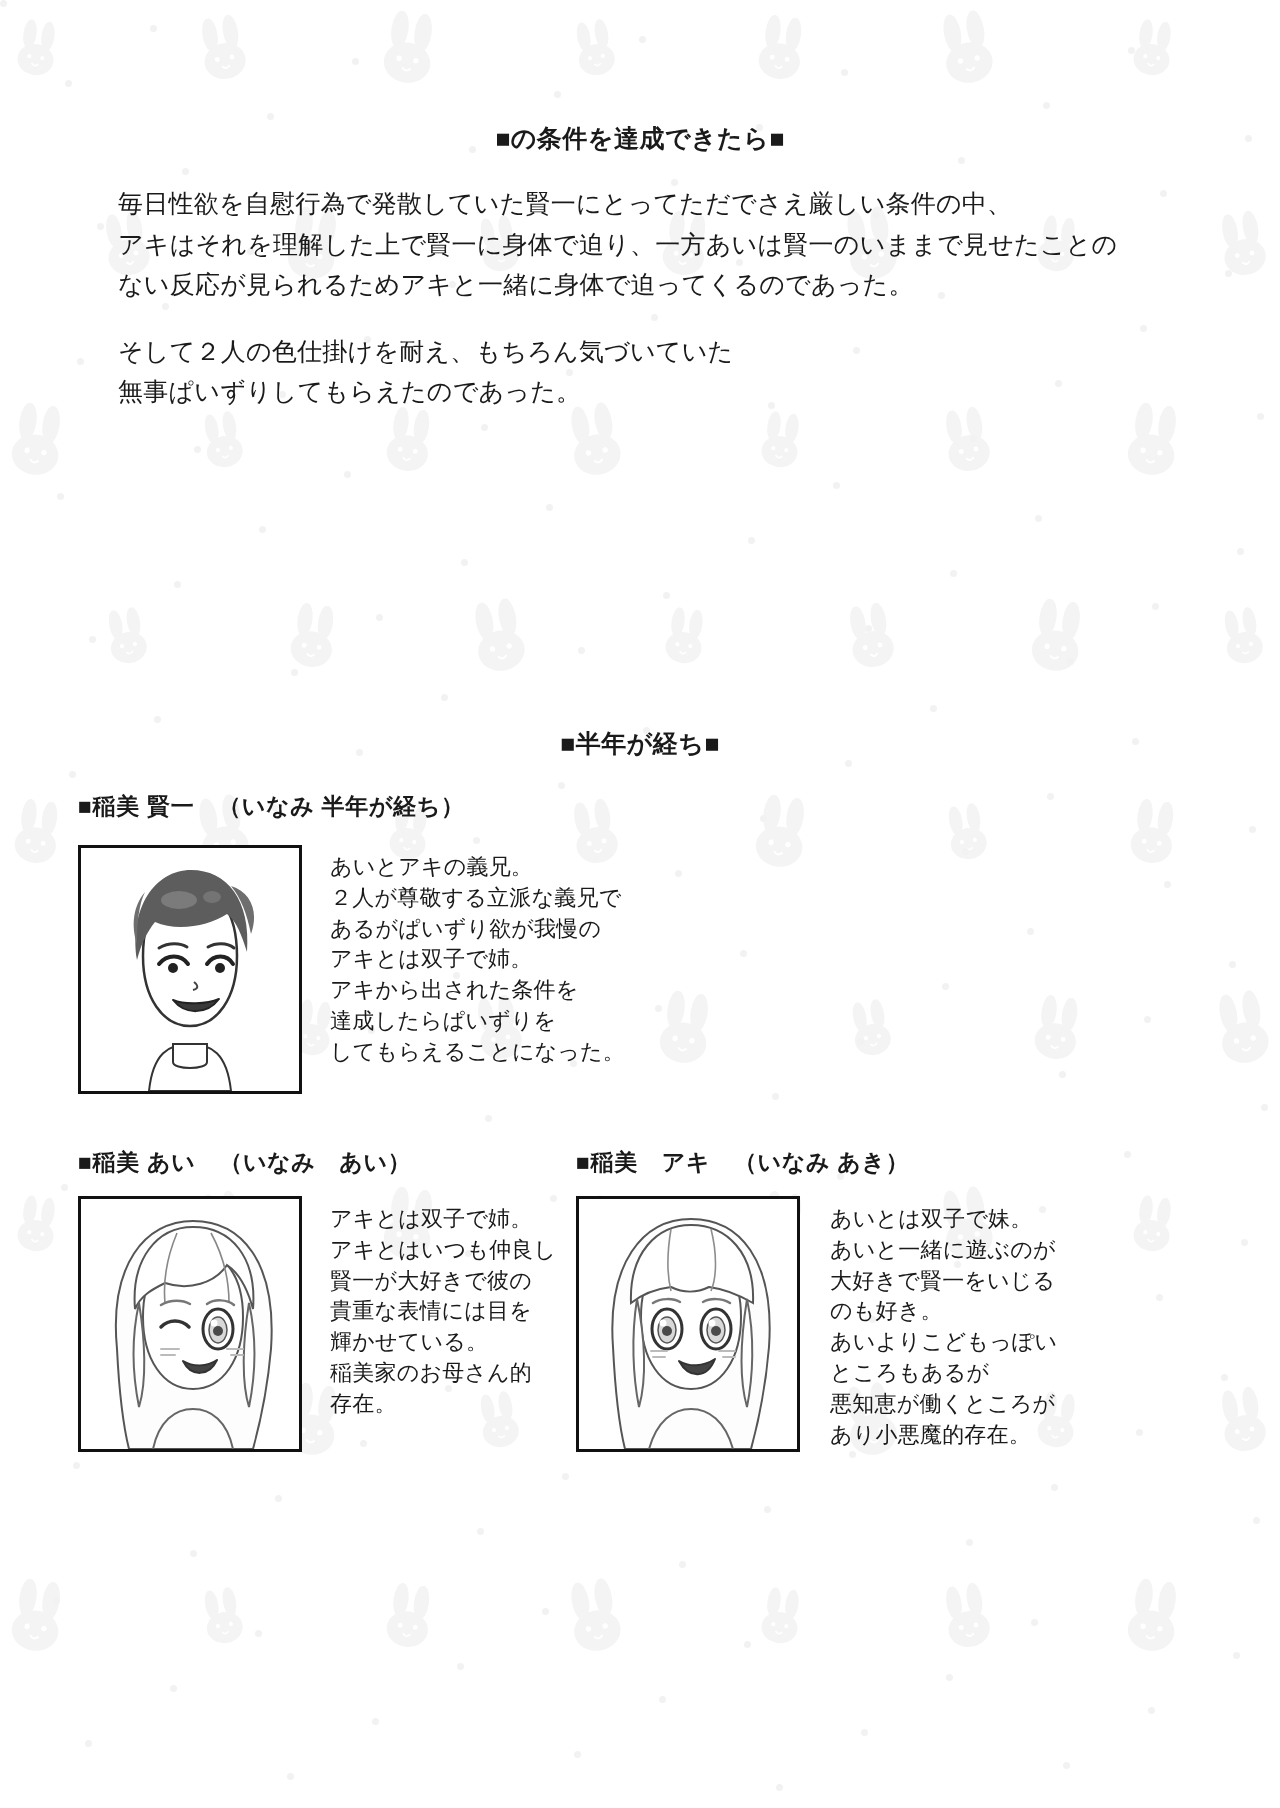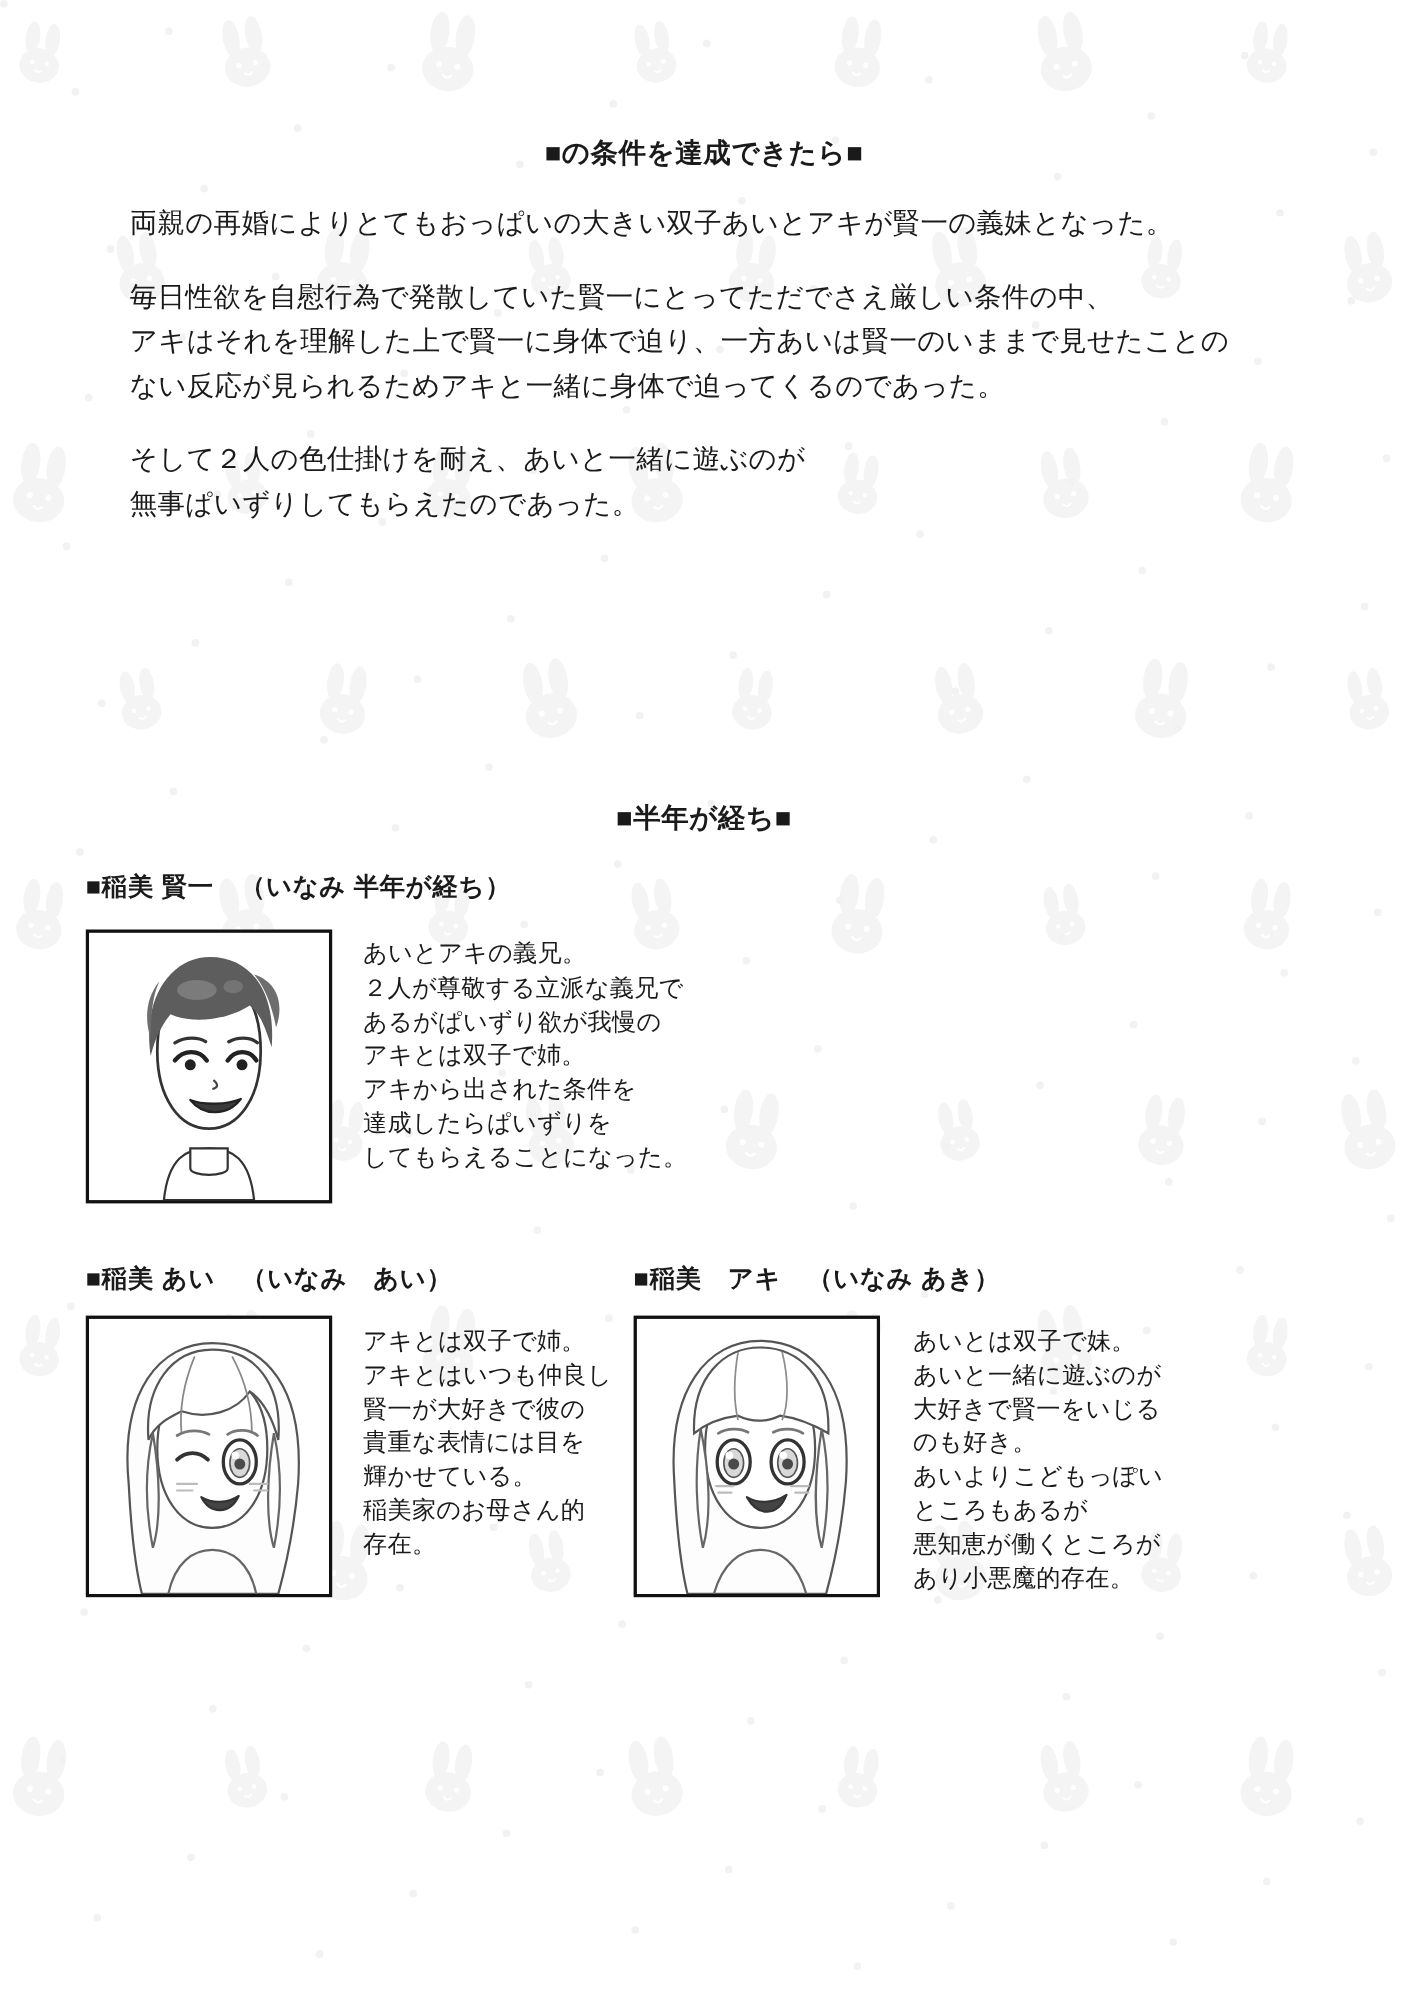--- a/index.html
+++ b/index.html
@@ -1143,25 +1143,24 @@
       <div class="dot" style="left: 344px; top: 471px;"></div>
       <div class="dot" style="left: 441px; top: 694px;"></div>
       <div class="dot" style="left: 538px; top: 917px;"></div>
     </div>
 
   <div class="content">
 
     <div class="section-title" id="synopsis-title">■の条件を達成できたら■</div>
 
     <div class="synopsis">
-      <p class="para">両親の再婚によりとてもおっぱいの大きい双子あいとアキが賢一の義妹となった。</p>
       <p class="para">毎日性欲を自慰行為で発散していた賢一にとってただでさえ厳しい条件の中、
 アキはそれを理解した上で賢一に身体で迫り、一方あいは賢一のいままで見せたことの
 ない反応が見られるためアキと一緒に身体で迫ってくるのであった。</p>
-      <p class="para">そして２人の色仕掛けを耐え、あいと一緒に遊ぶのが
+      <p class="para">そして２人の色仕掛けを耐え、もちろん気づいていた
 無事ぱいずりしてもらえたのであった。</p>
     </div>
 
     <div class="section-title" id="characters-title">■半年が経ち■</div>
 
     <div class="char-heading" id="ken-heading">■稲美 賢一　（いなみ 半年が経ち）</div>
 
     <div class="portrait" id="ken-portrait">
       <svg viewBox="0 0 218 243" xmlns="http://www.w3.org/2000/svg" aria-hidden="true">
         <rect x="0" y="0" width="218" height="243" fill="#ffffff"></rect>

